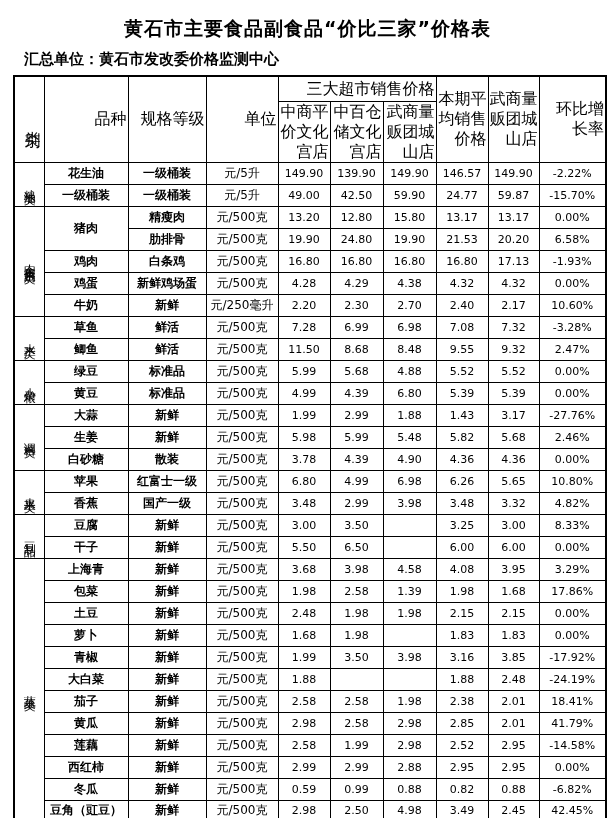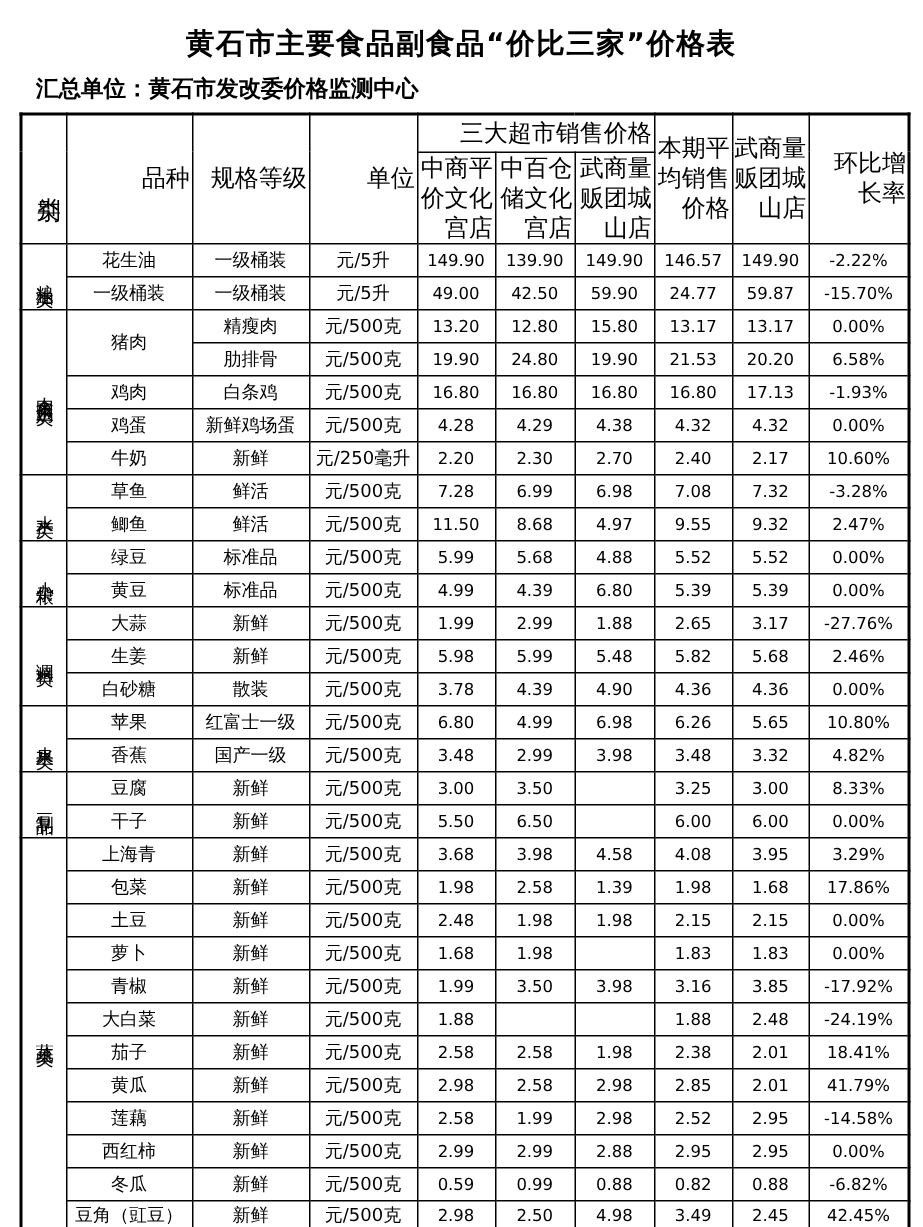--- a/index.html
+++ b/index.html
@@ -48,21 +48,21 @@
   .price-table thead tr.store-row th { height: 45px; margin-top: 44px; }
   .price-table tbody td { height: 22px; font-size: 12px; }
   .price-table tbody td.num { font-size: 11px; letter-spacing: 0; }
   .vertical {
     writing-mode: vertical-rl;
     text-orientation: upright;
     letter-spacing: 2px;
     padding: 2px 0;
   }
   td.cat { font-size: 12px; }
-  td.variety, td.spec { font-size: 12px; }
+  td.variety, td.spec { font-size: 12px; font-weight: bold; }
 </style>
 </head>
 <body>
 
 <div class="page">
 
   <div class="doc-title">黄石市主要食品副食品“价比三家”价格表</div>
 
   <div class="meta-row">
     <span>汇总单位：黄石市发改委价格监测中心</span>
@@ -188,21 +188,21 @@
           <td class="num">7.08</td>
           <td class="num">7.32</td>
           <td class="num">-3.28%</td>
         </tr>
         <tr>
           <td class="variety">鲫鱼</td>
           <td class="spec">鲜活</td>
           <td>元/500克</td>
           <td class="num">11.50</td>
           <td class="num">8.68</td>
-          <td class="num">4.97</td>
+          <td class="num">8.48</td>
           <td class="num">9.55</td>
           <td class="num">9.32</td>
           <td class="num">2.47%</td>
         </tr>
         <tr>
           <td rowspan="2" class="cat"><span class="vertical">小杂粮</span></td>
           <td class="variety">绿豆</td>
           <td class="spec">标准品</td>
           <td>元/500克</td>
           <td class="num">5.99</td>
@@ -224,21 +224,21 @@
           <td class="num">0.00%</td>
         </tr>
         <tr>
           <td rowspan="3" class="cat"><span class="vertical">调料类</span></td>
           <td class="variety">大蒜</td>
           <td class="spec">新鲜</td>
           <td>元/500克</td>
           <td class="num">1.99</td>
           <td class="num">2.99</td>
           <td class="num">1.88</td>
-          <td class="num">2.65</td>
+          <td class="num">1.43</td>
           <td class="num">3.17</td>
           <td class="num">-27.76%</td>
         </tr>
         <tr>
           <td class="variety">生姜</td>
           <td class="spec">新鲜</td>
           <td>元/500克</td>
           <td class="num">5.98</td>
           <td class="num">5.99</td>
           <td class="num">5.48</td>

